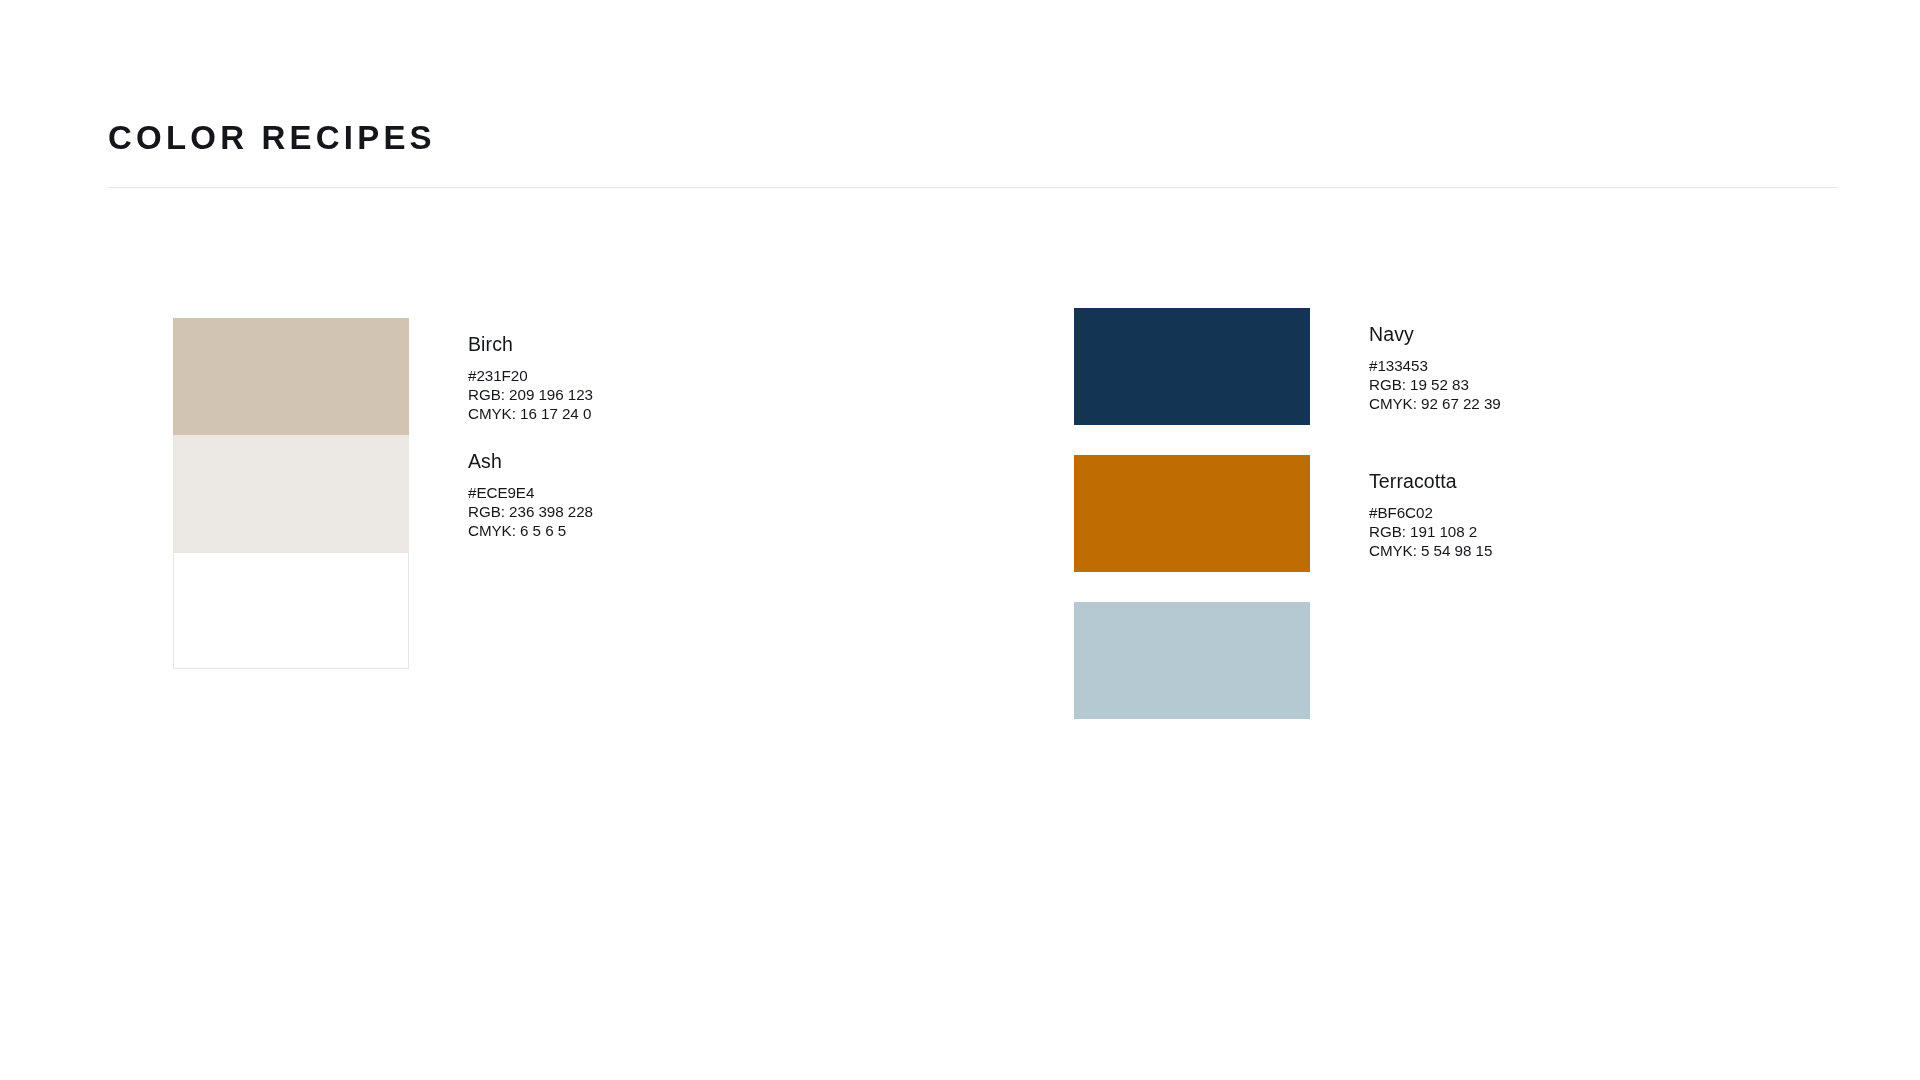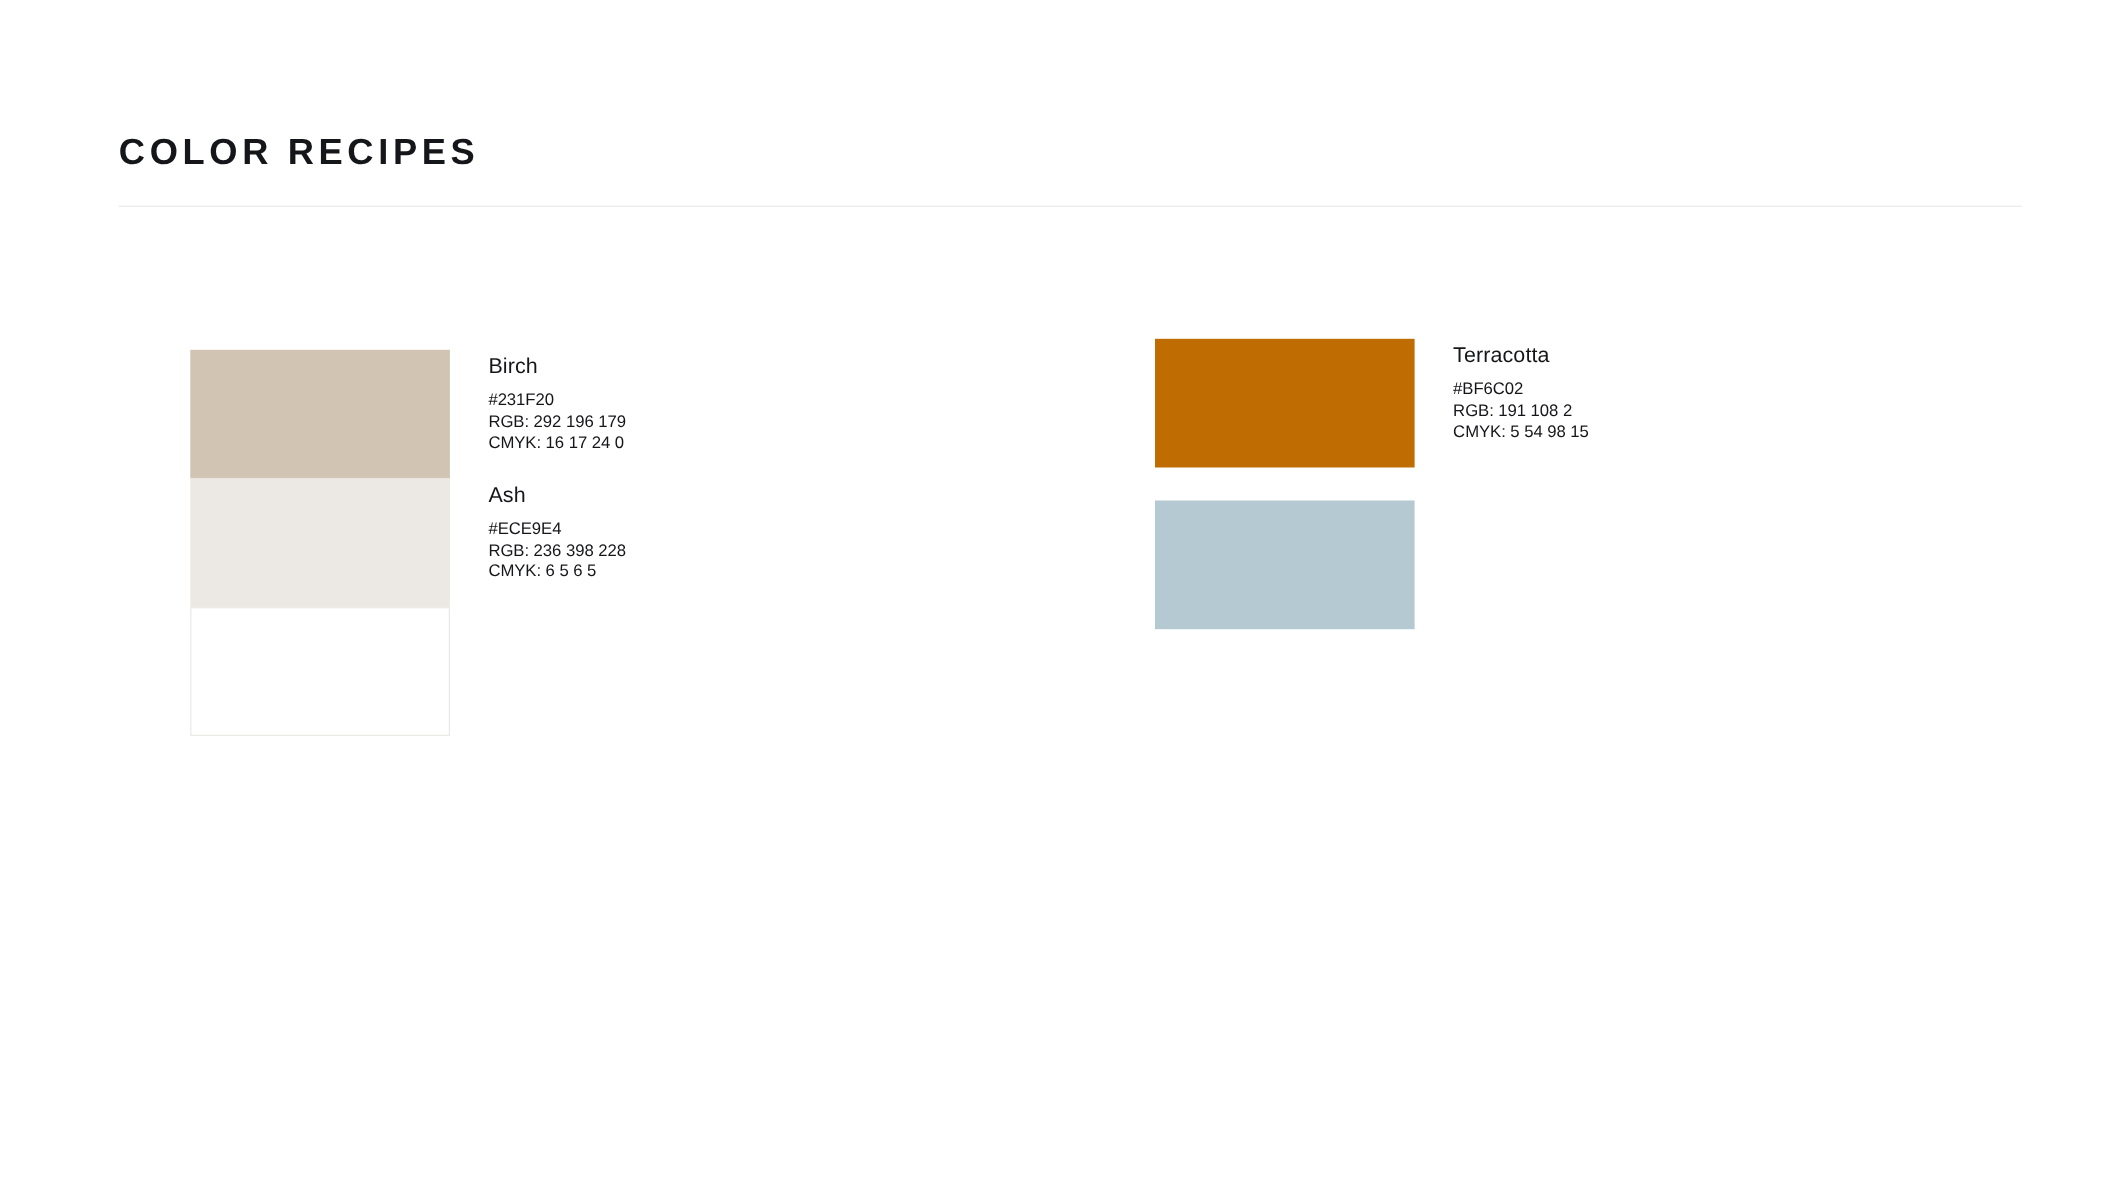--- a/index.html
+++ b/index.html
@@ -59,21 +59,22 @@
   .palette-column {
     display: flex;
     flex-direction: column;
   }
 
   .palette-column.left  { margin-left: 173px; }
   .palette-column.right { margin-left: 481px; }
 
   .swatch-row {
     display: flex;
-    align-items: flex-start;
+    align-items: center;
+    gap: 24px;
   }
 
   .swatch-chip {
     flex: 0 0 auto;
     width: 236px;
     height: 117px;
     background: #cccccc;
   }
 
   .swatch-chip.bordered {
@@ -122,39 +123,48 @@
     <div class="title-rule"></div>
   </div>
 
   <div class="palette">
     <div class="palette-column left">
         <div class="swatch-row">
           <div class="swatch-chip" style="background: rgb(209, 196, 179);"></div>
           <div class="swatch-info">
             <div class="swatch-name">Birch</div>
             <div class="swatch-spec">#231F20</div>
-            <div class="swatch-spec">RGB: 292 196 179</div>
+            <div class="swatch-spec">RGB: 209 196 123</div>
             <div class="swatch-spec">CMYK: 16 17 24 0</div>
           </div>
         </div>
         <div class="swatch-row">
           <div class="swatch-chip" style="background: rgb(236, 233, 228);"></div>
           <div class="swatch-info">
             <div class="swatch-name">Ash</div>
             <div class="swatch-spec">#ECE9E4</div>
             <div class="swatch-spec">RGB: 236 398 228</div>
             <div class="swatch-spec">CMYK: 6 5 6 5</div>
           </div>
         </div>
         <div class="swatch-row">
           <div class="swatch-chip bordered" style="background: rgb(255, 255, 255);"></div>
         </div>
       </div>
     <div class="palette-column right">
         <div class="swatch-row">
+          <div class="swatch-chip" style="background: rgb(19, 52, 83);"></div>
+          <div class="swatch-info">
+            <div class="swatch-name">Navy</div>
+            <div class="swatch-spec">#133453</div>
+            <div class="swatch-spec">RGB: 19 52 83</div>
+            <div class="swatch-spec">CMYK: 92 67 22 39</div>
+          </div>
+        </div>
+        <div class="swatch-row">
           <div class="swatch-chip" style="background: rgb(191, 108, 2);"></div>
           <div class="swatch-info">
             <div class="swatch-name">Terracotta</div>
             <div class="swatch-spec">#BF6C02</div>
             <div class="swatch-spec">RGB: 191 108 2</div>
             <div class="swatch-spec">CMYK: 5 54 98 15</div>
           </div>
         </div>
         <div class="swatch-row">
           <div class="swatch-chip" style="background: rgb(180, 201, 210);"></div>

